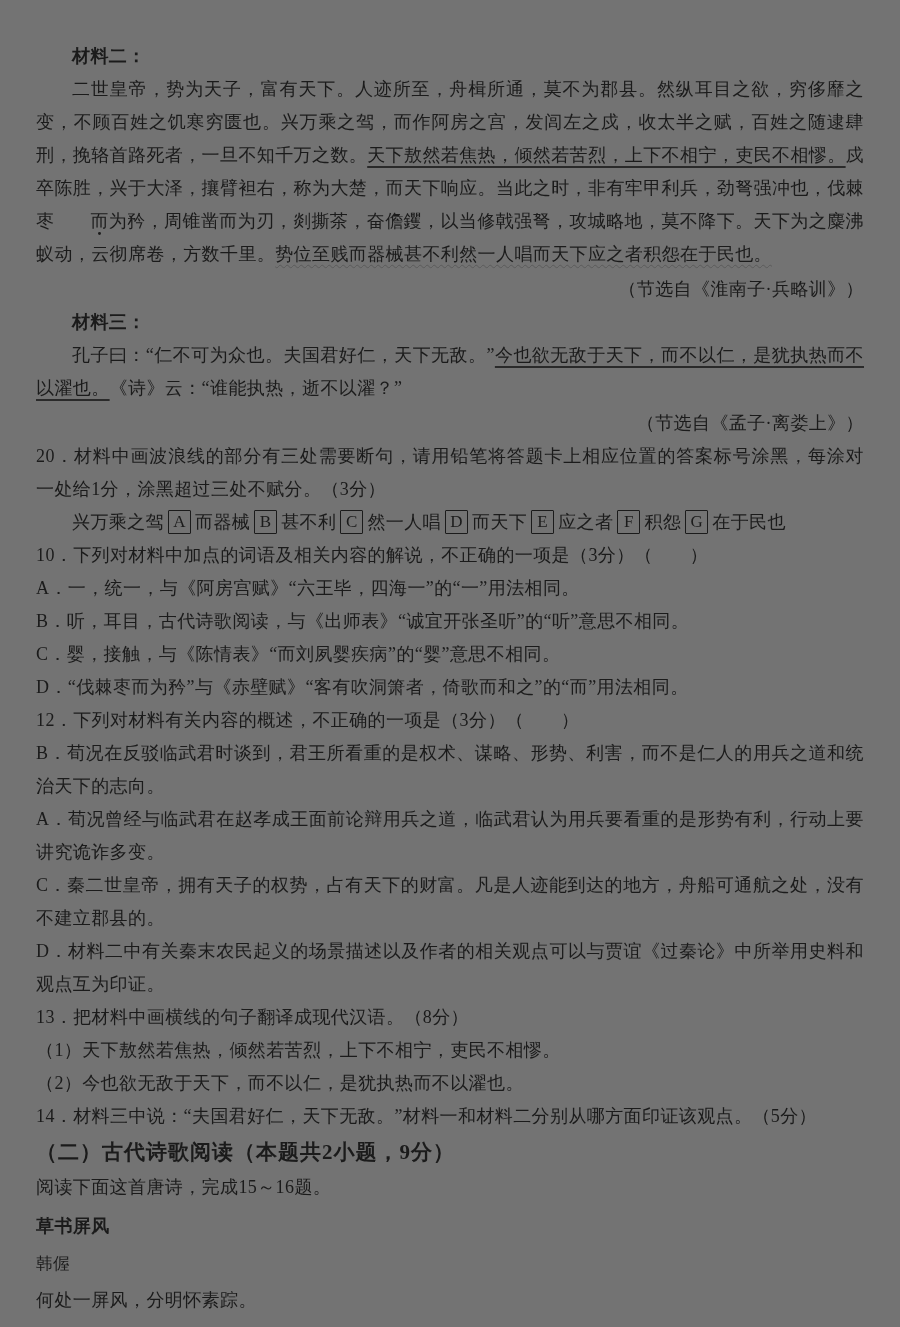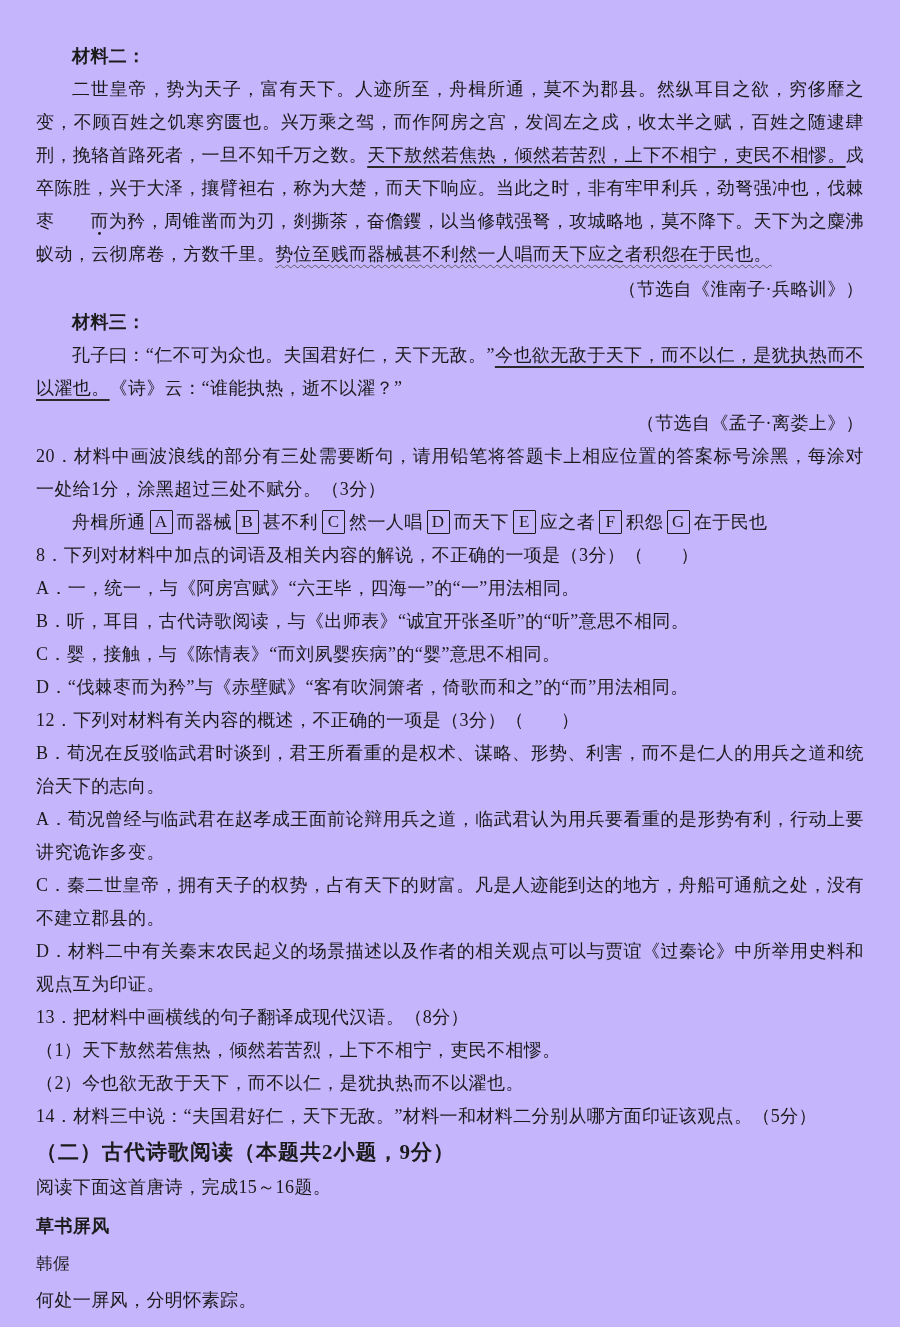--- a/index.html
+++ b/index.html
@@ -8,21 +8,21 @@
     background: #ffffff;
     width: 900px;
     height: 1327px;
     overflow: hidden;
   }
   .page {
     box-sizing: border-box;
     width: 900px;
     height: 1327px;
     padding: 40px 36px 0 36px;
-    background: #c4b5fd;
+    background: #737373;
     color: #1b1b1b;
     font-family: "Liberation Serif", "DejaVu Serif", serif;
   }
   .page p {
     margin: 0;
     font-size: 18px;
     line-height: 33px;
     text-align: justify;
     letter-spacing: 0.4px;
     word-break: break-all;
@@ -102,22 +102,22 @@
 
 <div class="page">
   <div>
       <p class="label"><span>材料二：</span></p>
       <p class="para indent"><span>二世皇帝，势为天子，富有天下。人迹所至，舟楫所通，莫不为郡县。然纵耳目之欲，穷侈靡之变，不顾百姓之饥寒穷匮也。兴万乘之驾，而作阿房之宫，发闾左之戍，收太半之赋，百姓之随逮肆刑，挽辂首路死者，一旦不知千万之数。</span><span class="u-solid">天下敖然若焦热，倾然若苦烈，上下不相宁，吏民不相憀。</span><span>戍卒陈胜，兴于大泽，攘臂袒右，称为大楚，而天下响应。当此之时，非有牢甲利兵，劲弩强冲也，伐棘枣</span><span class="em-dot" data-dot="·">而</span><span>为矜，周锥凿而为刃，剡撕茶，奋儋钁，以当修戟强弩，攻城略地，莫不降下。天下为之麋沸蚁动，云彻席卷，方数千里。</span><span class="u-wavy">势位至贱而器械甚不利然一人唱而天下应之者积怨在于民也。</span></p>
       <p class="cite"><span>（节选自《淮南子·兵略训》）</span></p>
       <p class="label"><span>材料三：</span></p>
       <p class="para indent"><span>孔子曰：“仁不可为众也。夫国君好仁，天下无敌。”</span><span class="u-solid">今也欲无敌于天下，而不以仁，是犹执热而不以濯也。</span><span>《诗》云：“谁能执热，逝不以濯？”</span></p>
       <p class="cite"><span>（节选自《孟子·离娄上》）</span></p>
       <p class="para"><span>20．材料中画波浪线的部分有三处需要断句，请用铅笔将答题卡上相应位置的答案标号涂黑，每涂对一处给1分，涂黑超过三处不赋分。（3分）</span></p>
-      <p class="duanju indent"><span>舟楫所通</span><span class="box">A</span><span>而器械</span><span class="box">B</span><span>甚不利</span><span class="box">C</span><span>然一人唱</span><span class="box">D</span><span>而天下</span><span class="box">E</span><span>应之者</span><span class="box">F</span><span>积怨</span><span class="box">G</span><span>在于民也</span></p>
-      <p class="para"><span>8．下列对材料中加点的词语及相关内容的解说，不正确的一项是（3分）（　　）</span></p>
+      <p class="duanju indent"><span>兴万乘之驾</span><span class="box">A</span><span>而器械</span><span class="box">B</span><span>甚不利</span><span class="box">C</span><span>然一人唱</span><span class="box">D</span><span>而天下</span><span class="box">E</span><span>应之者</span><span class="box">F</span><span>积怨</span><span class="box">G</span><span>在于民也</span></p>
+      <p class="para"><span>10．下列对材料中加点的词语及相关内容的解说，不正确的一项是（3分）（　　）</span></p>
       <p class="para"><span>A．一，统一，与《阿房宫赋》“六王毕，四海一”的“一”用法相同。</span></p>
       <p class="para"><span>B．听，耳目，古代诗歌阅读，与《出师表》“诚宜开张圣听”的“听”意思不相同。</span></p>
       <p class="para"><span>C．婴，接触，与《陈情表》“而刘夙婴疾病”的“婴”意思不相同。</span></p>
       <p class="para"><span>D．“伐棘枣而为矜”与《赤壁赋》“客有吹洞箫者，倚歌而和之”的“而”用法相同。</span></p>
       <p class="para"><span>12．下列对材料有关内容的概述，不正确的一项是（3分）（　　）</span></p>
       <p class="para"><span>B．荀况在反驳临武君时谈到，君王所看重的是权术、谋略、形势、利害，而不是仁人的用兵之道和统治天下的志向。</span></p>
       <p class="para"><span>A．荀况曾经与临武君在赵孝成王面前论辩用兵之道，临武君认为用兵要看重的是形势有利，行动上要讲究诡诈多变。</span></p>
       <p class="para"><span>C．秦二世皇帝，拥有天子的权势，占有天下的财富。凡是人迹能到达的地方，舟船可通航之处，没有不建立郡县的。</span></p>
       <p class="para"><span>D．材料二中有关秦末农民起义的场景描述以及作者的相关观点可以与贾谊《过秦论》中所举用史料和观点互为印证。</span></p>
       <p class="para"><span>13．把材料中画横线的句子翻译成现代汉语。（8分）</span></p>

